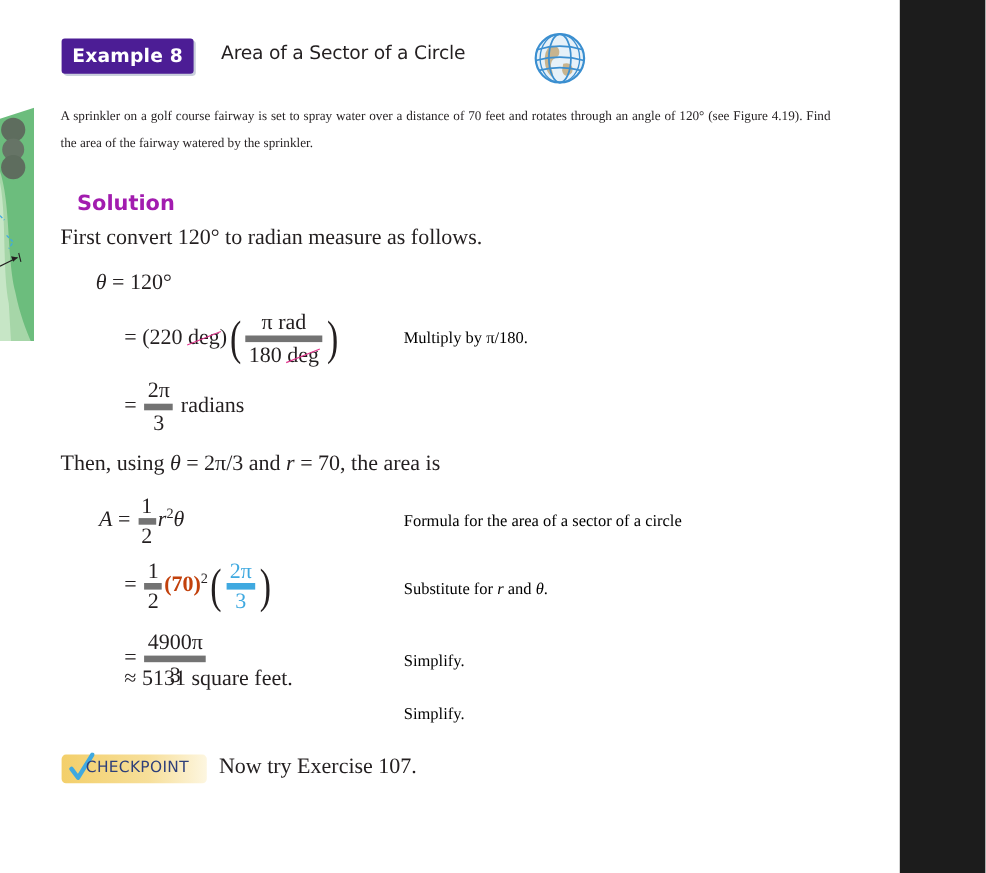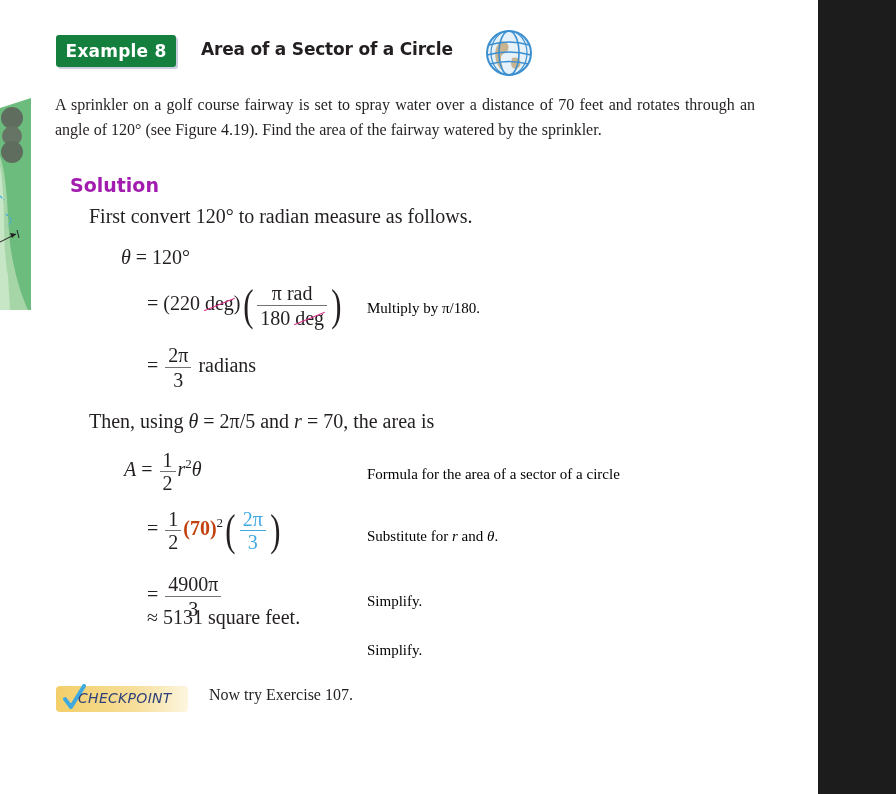--- a/index.html
+++ b/index.html
@@ -11,69 +11,69 @@
   }
   .page { position: absolute; left: 0; top: 0; width: 818px; height: 794px; background: #fff; }
   .dark-panel { position: absolute; left: 818px; top: 0; width: 78px; height: 794px; background: #1c1c1c; }
 
   
   .figure-strip { position: absolute; left: 0; top: 96px; width: 31px; height: 214px; overflow: hidden; }
 
   
   .example-badge {
     position: absolute; left: 56px; top: 35px; width: 120px; height: 32px;
-    background: #15803d; border-radius: 3px;
+    background: #4c1d95; border-radius: 3px;
     box-shadow: 2px 2px 0 #c9cfdc;
     color: #fff; font-family: "DejaVu Sans", sans-serif; font-weight: bold; font-size: 17px;
     display: flex; align-items: center; justify-content: center; letter-spacing: 0.2px;
   }
   .example-title {
     position: absolute; left: 201px; top: 39px;
-    font-family: "DejaVu Sans", sans-serif; font-weight: bold; font-size: 17px; color: #231f20;
+    font-family: "DejaVu Sans", sans-serif; font-weight: normal; font-size: 17px; color: #231f20;
     letter-spacing: -0.2px;
   }
   .globe { position: absolute; left: 484px; top: 28px; width: 50px; height: 50px; }
 
   .para {
     position: absolute; left: 55px; top: 93px; width: 700px;
-    font-size: 16px; line-height: 24.5px; text-align: justify;
+    font-size: 12px; line-height: 24.5px; text-align: justify;
   }
   .solution-heading {
     position: absolute; left: 70px; top: 174px;
     font-family: "DejaVu Sans", sans-serif; font-weight: bold; font-size: 19px; color: #a21caf;
   }
-  .line { position: absolute; font-size: 20px; white-space: nowrap; margin-left: 34px; }
+  .line { position: absolute; font-size: 20px; white-space: nowrap; }
   .note { position: absolute; font-size: 15px; color: #000000; white-space: nowrap; }
   .i { font-style: italic; }
   .frac { display: inline-block; vertical-align: middle; text-align: center; margin: 0 2px; }
-  .frac .num { display: block; padding: 0 3px; border-bottom: 1px solid #737373; line-height: 24px; }
+  .frac .num { display: block; padding: 0 3px; border-bottom: 6px solid #737373; line-height: 24px; }
   .frac .den { display: block; padding: 0 3px; line-height: 24px; }
   .frac.small .num, .frac.small .den { line-height: 22px; }
   .paren { display: inline-block; vertical-align: middle; font-size: 44px; line-height: 44px; transform: scaleX(0.7); font-weight: 100; }
   .blue { color: #c2410c; font-weight: bold; }
   .frac.blue-frac .num { border-bottom-color: #3fa9e0; color: #3fa9e0; }
   .frac.blue-frac .den { color: #3fa9e0; }
   .strike { position: relative; display: inline-block; }
   .strike::after {
     content: ""; position: absolute; left: -2px; right: -2px; top: 50%;
     height: 1.2px; background: #e0358c; transform: rotate(-22deg);
   }
   sup { font-size: 13px; vertical-align: super; line-height: 0; }
 
   .checkpoint {
     position: absolute; left: 56px; top: 686px; width: 132px; height: 26px;
     background: linear-gradient(90deg, #f3cf6a 0%, #f7df9a 60%, #fdf6e0 100%);
     border-radius: 4px;
   }
   .checkpoint-label {
     position: absolute; left: 22px; top: 4px;
-    font-family: "DejaVu Sans", sans-serif; font-style: italic; font-size: 14px; color: #2e3f7a; letter-spacing: 0.3px;
+    font-family: "DejaVu Sans", sans-serif; font-size: 14px; color: #2e3f7a; letter-spacing: 0.3px;
   }
   .check-icon { position: absolute; left: 6px; top: -2px; width: 24px; height: 26px; }
-  .checkpoint-text { position: absolute; left: 209px; top: 686px; font-size: 16px; }
+  .checkpoint-text { position: absolute; left: 199px; top: 686px; font-size: 20px; }
 </style>
 </head>
 <body>
 
 <div class="page">
 
   <div class="figure-strip">
     <svg width="31" height="214" viewBox="0 0 31 214">
       <polygon points="0,12 31,2 31,214 0,214" fill="#6cbd7d"></polygon>
       <path d="M0,60 C10,90 6,140 14,170 C18,190 24,205 28,214 L0,214 Z" fill="#a6d6a8"></path>
@@ -119,21 +119,21 @@
   </div>
   <div class="note" style="left:367px; top:300px;">Multiply by π/180.</div>
 
   <div class="line" style="left:113px; top:343px;">
     <span>=</span>
     <span class="frac"><span class="num">2π</span><span class="den">3</span></span>
     <span>radians</span>
   </div>
 
   <div class="line" style="left:55px; top:410px;">
-    <span>Then, using </span><span class="i">θ</span><span> = 2π/5 and </span><span class="i">r</span><span> = 70, the area is</span>
+    <span>Then, using </span><span class="i">θ</span><span> = 2π/3 and </span><span class="i">r</span><span> = 70, the area is</span>
   </div>
 
   <div class="line" style="left:90px; top:449px;">
     <span class="i">A</span>
     <span>=</span>
     <span class="frac small"><span class="num">1</span><span class="den">2</span></span><span class="i">r</span><sup>2</sup><span class="i">θ</span>
   </div>
   <div class="note" style="left:367px; top:466px;">Formula for the area of a sector of a circle</div>
 
   <div class="line" style="left:113px; top:508px;">

